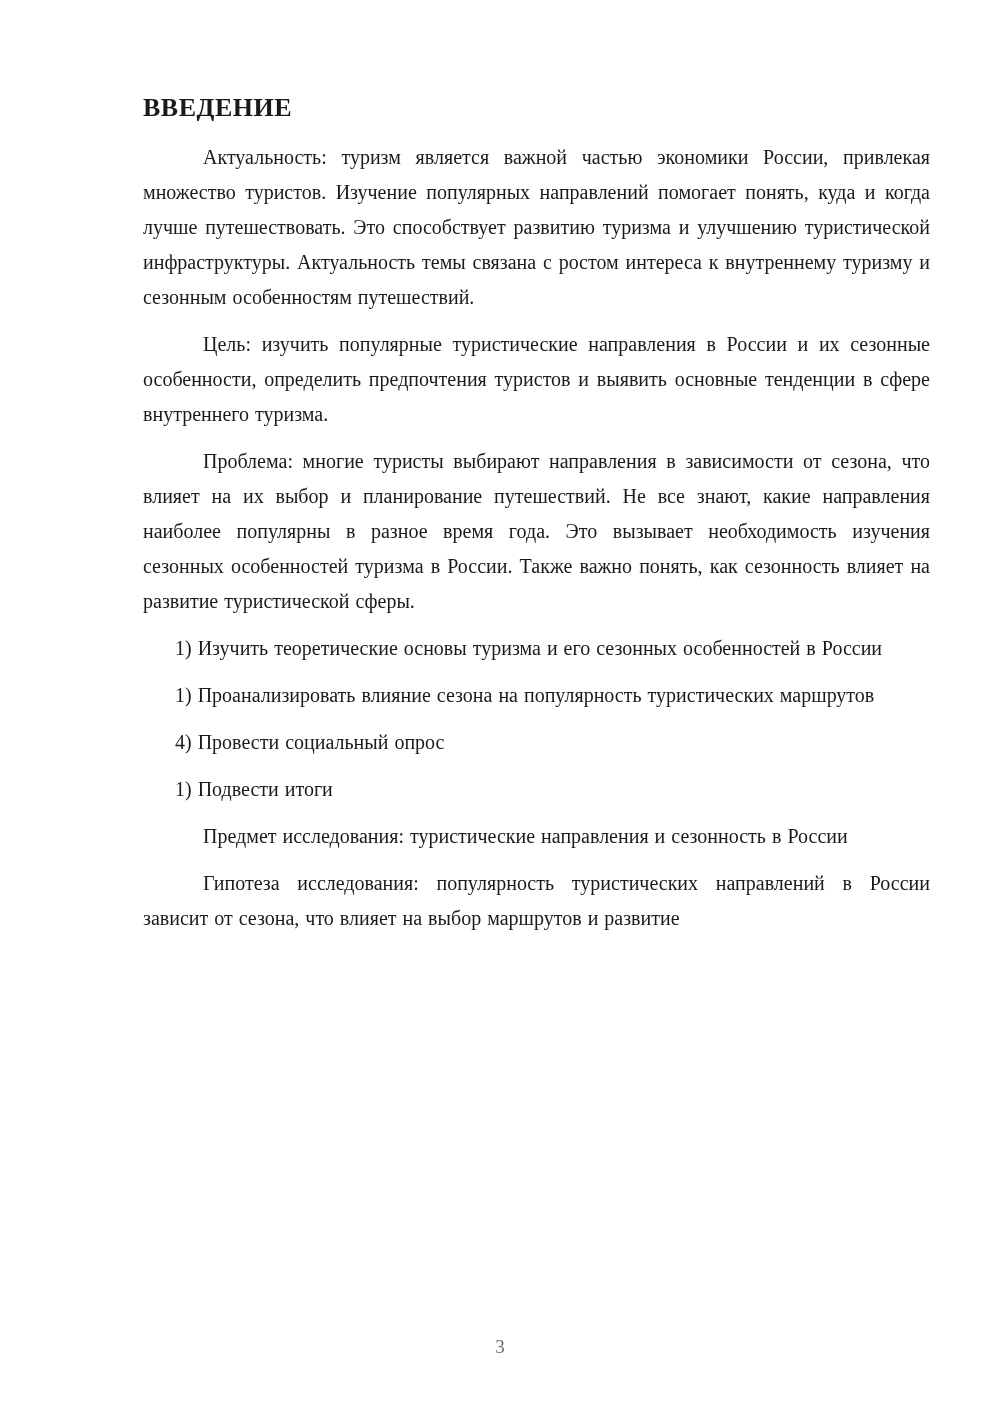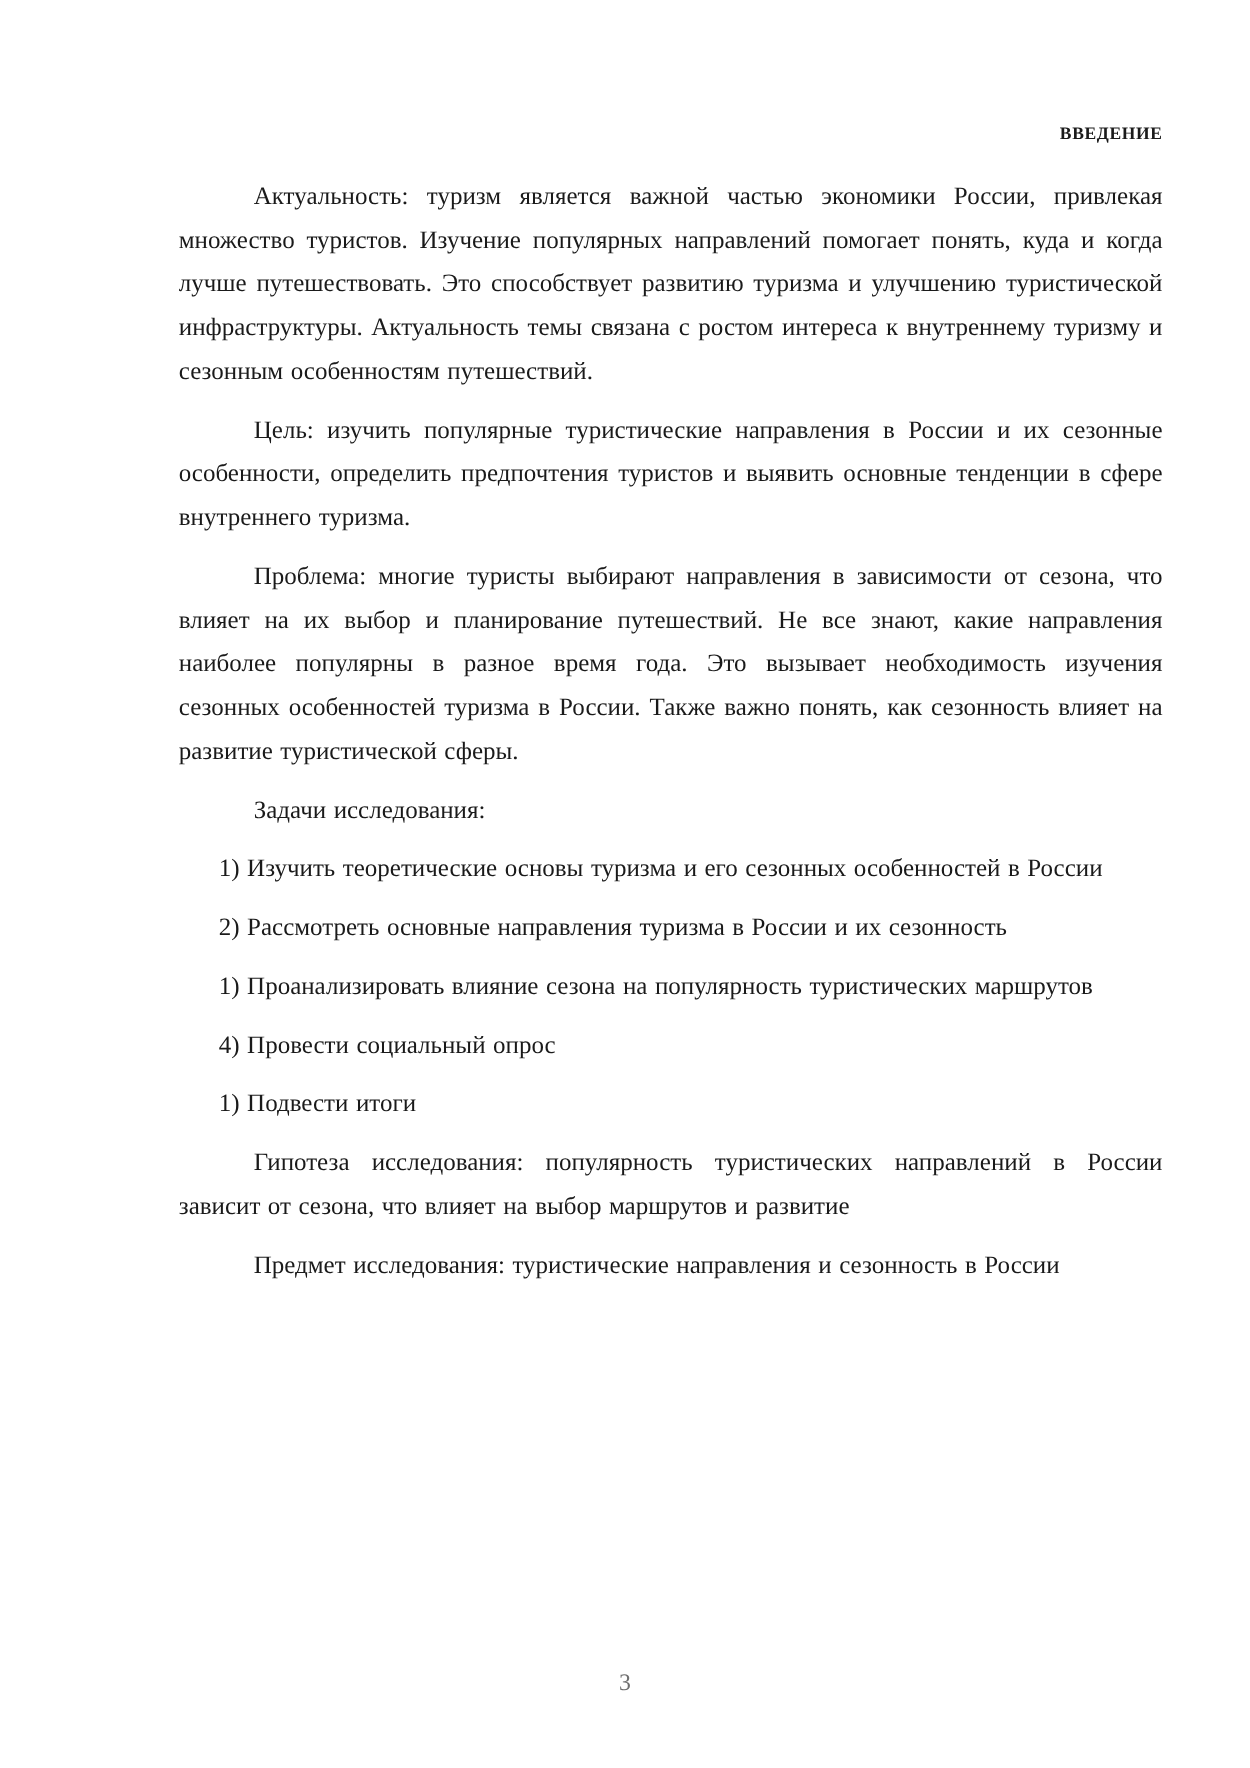--- a/index.html
+++ b/index.html
@@ -16,24 +16,24 @@
     font-family: "Liberation Serif", "DejaVu Serif", serif;
     color: #1a1a1a;
   }
   .content {
     position: absolute;
     left: 143px;
     top: 90px;
     width: 787px;
   }
   .doc-title {
-    font-size: 14px;
+    font-size: 26px;
     font-weight: bold;
     line-height: 35px;
-    text-align: right;
+    text-align: left;
     margin: 0 0 15px 0;
     letter-spacing: 0.5px;
   }
   .content p {
     font-size: 20px;
     line-height: 35px;
     text-align: justify;
     margin: 12px 0 11px 0;
     text-indent: 60px;
     word-spacing: 1px;
@@ -58,32 +58,30 @@
 <div class="page">
   <div class="content">
     <h1 class="doc-title">ВВЕДЕНИЕ</h1>
 
     <p>Актуальность: туризм является важной частью экономики России, привлекая множество туристов. Изучение популярных направлений помогает понять, куда и когда лучше путешествовать. Это способствует развитию туризма и улучшению туристической инфраструктуры. Актуальность темы связана с ростом интереса к внутреннему туризму и сезонным особенностям путешествий.</p>
 
     <p>Цель: изучить популярные туристические направления в России и их сезонные особенности, определить предпочтения туристов и выявить основные тенденции в сфере внутреннего туризма.</p>
 
     <p>Проблема: многие туристы выбирают направления в зависимости от сезона, что влияет на их выбор и планирование путешествий. Не все знают, какие направления наиболее популярны в разное время года. Это вызывает необходимость изучения сезонных особенностей туризма в России. Также важно понять, как сезонность влияет на развитие туристической сферы.</p>
 
-    <p>Задачи исследования:</p>
 
     <p class="list-item">1) Изучить теоретические основы туризма и его сезонных особенностей в России</p>
 
-    <p class="list-item">2) Рассмотреть основные направления туризма в России и их сезонность</p>
 
     <p class="list-item">1) Проанализировать влияние сезона на популярность туристических маршрутов</p>
 
     <p class="list-item">4) Провести социальный опрос</p>
 
     <p class="list-item">1) Подвести итоги</p>
 
 
+    <p>Предмет исследования: туристические направления и сезонность в России</p>
+
     <p>Гипотеза исследования: популярность туристических направлений в России зависит от сезона, что влияет на выбор маршрутов и развитие</p>
-
-    <p>Предмет исследования: туристические направления и сезонность в России</p>
   </div>
 
   <div class="page-number">3</div>
 </div>
 
 </body></html>

